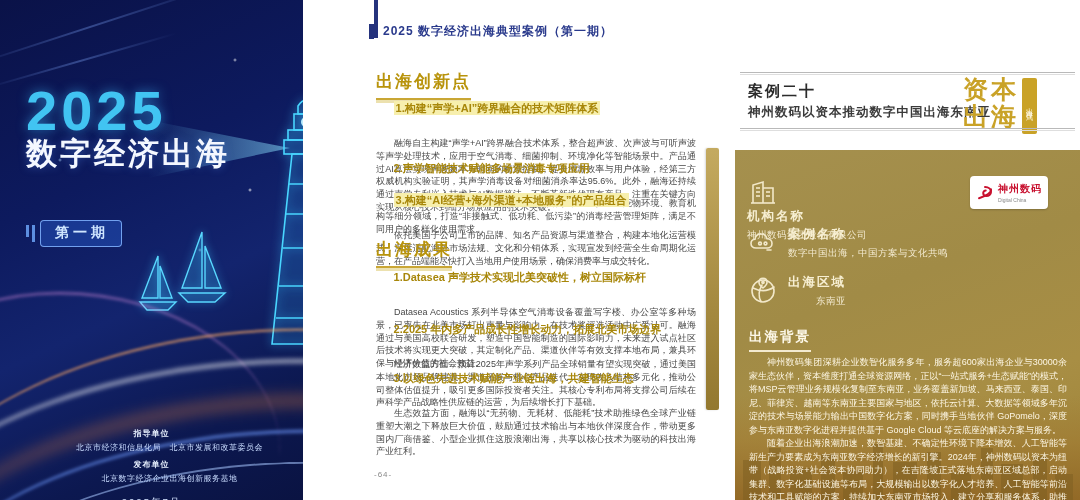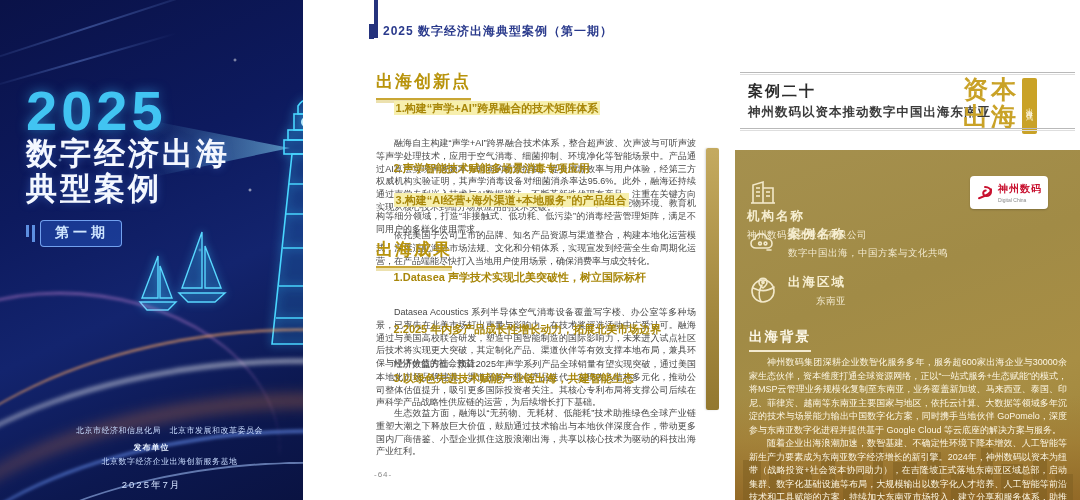--- a/index.html
+++ b/index.html
@@ -169,31 +169,31 @@
     <div class="curve c6"></div>
     <div class="curve c3"></div>
     <div class="curve c1"></div>
     <div class="curve c2"></div>
     <div class="curve c4"></div>
     <div class="curve c5"></div>
 
     <div class="cover-year">2025</div>
     <div class="cover-title">
       <div>数字经济出海</div>
-      <div>典型案例</div>
     </div>
     <div class="issue-badge">
       <span class="issue-bars">
           <i></i>
           <i></i>
         </span>
       <span class="issue-pill">第一期</span>
     </div>
 
     <div class="cover-footer">
+      <div class="cf-label">指导单位</div>
       <div class="cf-orgs">北京市经济和信息化局　北京市发展和改革委员会</div>
       <div class="cf-label">发布单位</div>
       <div class="cf-orgs">北京数字经济企业出海创新服务基地</div>
       <div class="cf-date">2025年7月</div>
     </div>
   </section>
 
   <section class="page mid">
     <div class="mid-topbar"></div>
     <div class="mid-header">

